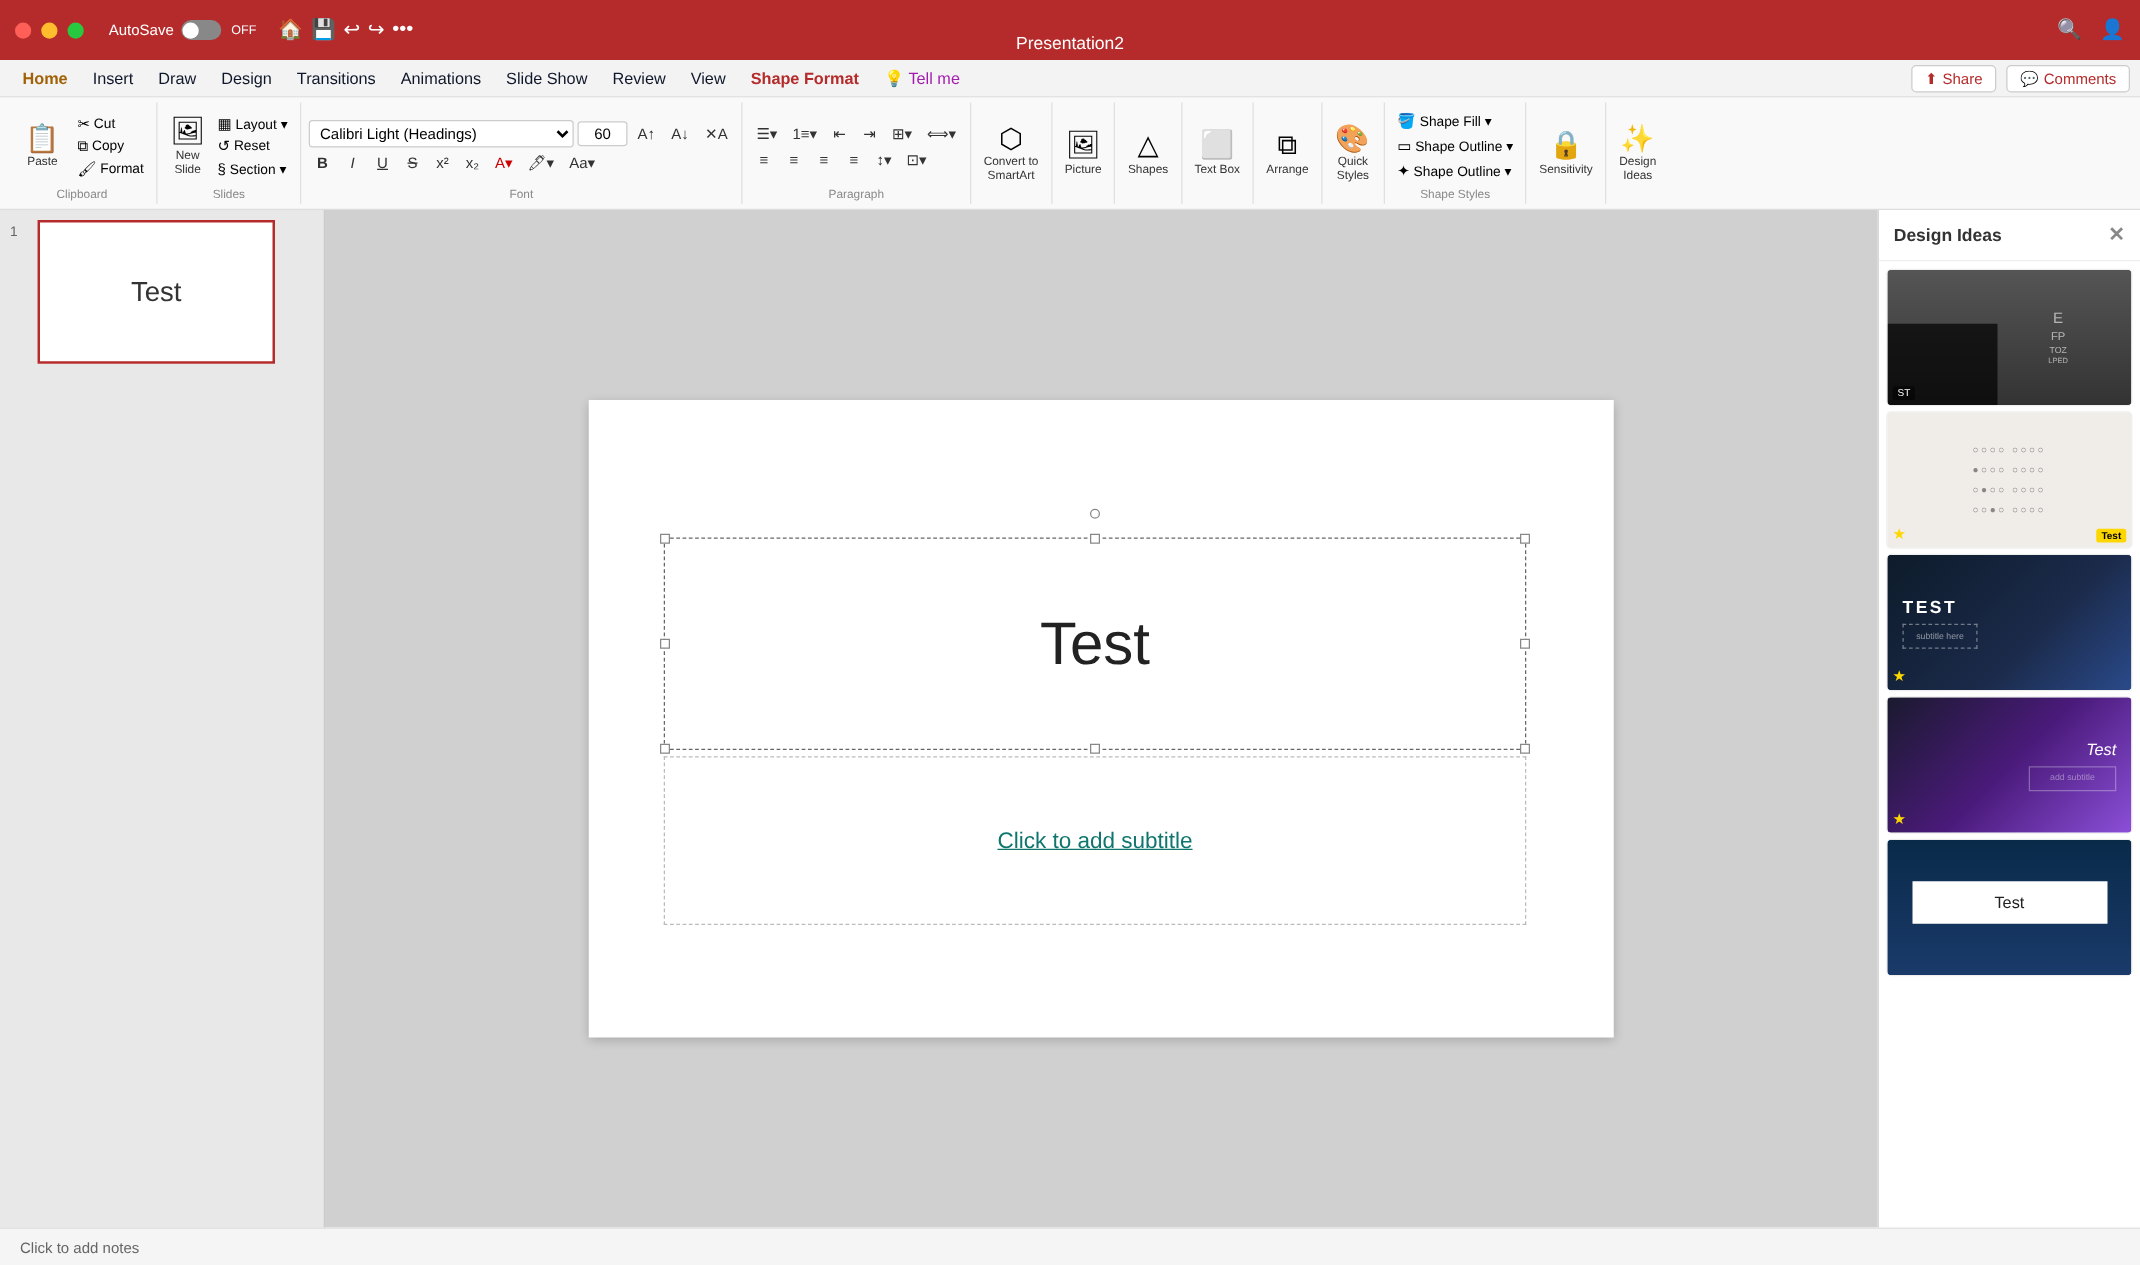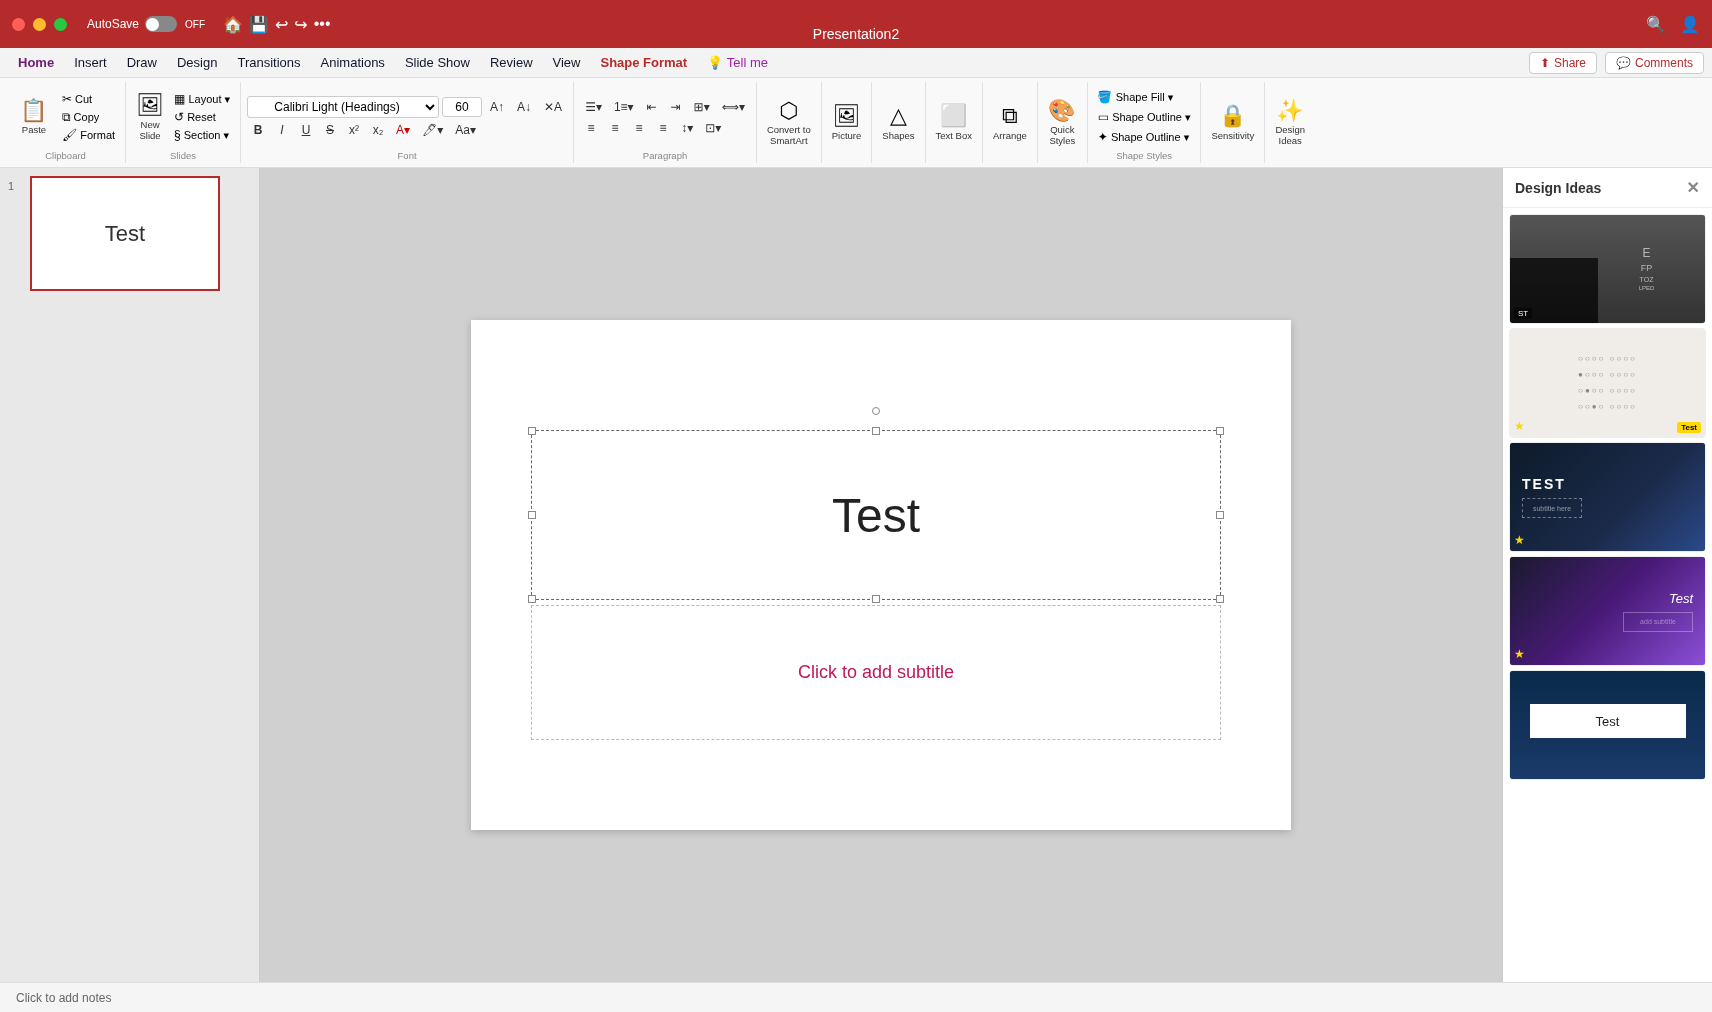--- a/index.html
+++ b/index.html
@@ -75,21 +75,21 @@
       padding: 0 8px;
       height: 30px;
     }
     .menu-item {
       padding: 4px 10px;
       font-size: 13px;
       color: #0f172a;
       cursor: pointer;
       border-radius: 3px;
     }
-    .menu-item.active { color: #701a75; font-weight: 600; }
+    .menu-item.active { color: #a16207; font-weight: 600; }
     .menu-item.shape-format { color: #b52b2b; font-weight: 600; }
     .menu-right {
       margin-left: auto;
       display: flex;
       align-items: center;
       gap: 8px;
     }
     .share-btn {
       background: white;
       border: 1px solid #ccc;
@@ -113,23 +113,22 @@
       display: flex;
       align-items: center;
       gap: 4px;
     }
     .font-select {
       border: 1px solid #ccc;
       border-radius: 3px;
       padding: 2px 4px;
       font-size: 12px;
       background: white;
-      width: 192px;
-      cursor: pointer;
-      text-align: center;
+      width: 212px;
+      cursor: pointer;
     }
     .font-size-box {
       border: 1px solid #ccc;
       border-radius: 3px;
       padding: 2px 4px;
       font-size: 12px;
       background: white;
       width: 40px;
       text-align: center;
     }
@@ -256,21 +255,22 @@
       left: 60px;
       width: 690px;
       height: 135px;
       border: 1px dashed #bbb;
       display: flex;
       align-items: center;
       justify-content: center;
     }
     .subtitle-text {
       font-size: 18px;
-      color: #be185d;
+      color: #0f766e;
+      text-decoration: underline;
     }
 
     
     .notes-bar {
       background: #f5f5f5;
       border-top: 1px solid #ddd;
       height: 30px;
       display: flex;
       align-items: center;
       padding: 0 16px;

